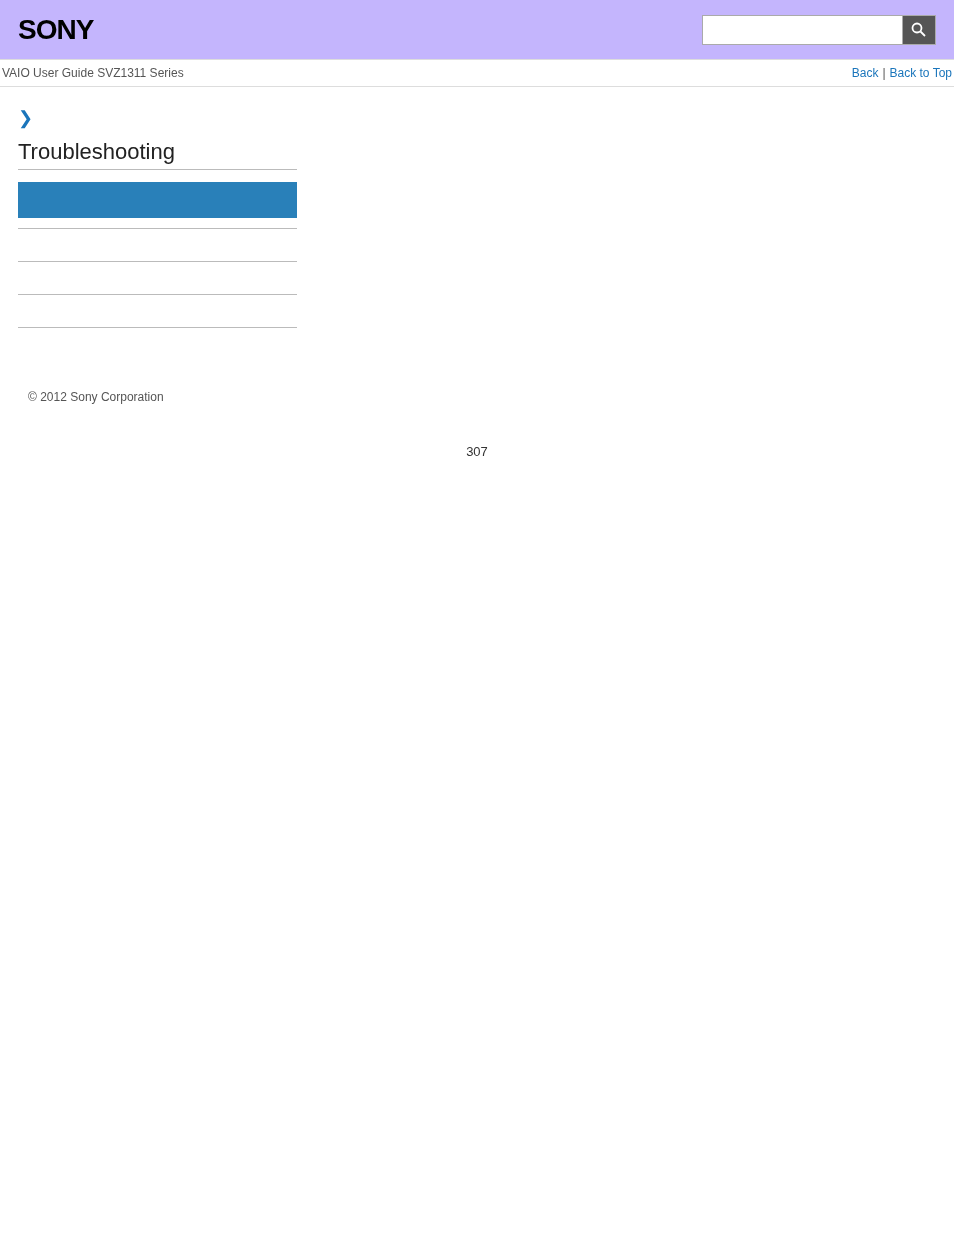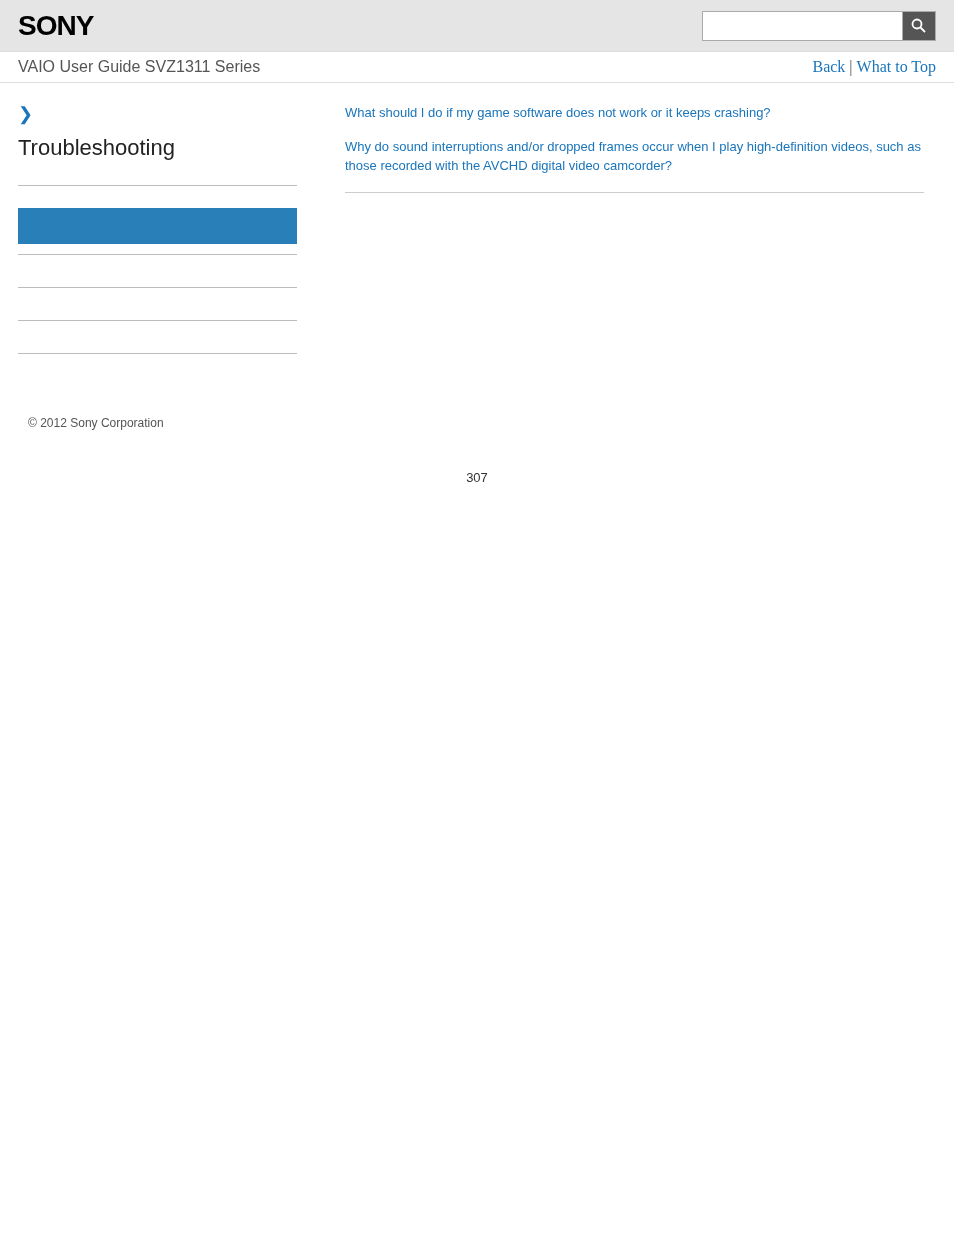--- a/index.html
+++ b/index.html
@@ -16,23 +16,23 @@
       width: 954px;
       min-height: 1235px;
     }
 
     
     .header {
       display: flex;
       align-items: center;
       justify-content: space-between;
       padding: 10px 18px;
-      background: #e5e5e5;
+      background: #c4b5fd;
       border-bottom: 1px solid #ddd;
-      height: 52px;
+      height: 60px;
     }
 
     .sony-logo {
       font-size: 28px;
       font-weight: 900;
       color: #000;
       letter-spacing: -1px;
       font-family: Arial Black, Arial, sans-serif;
     }
 
@@ -63,34 +63,33 @@
       justify-content: center;
       color: #fff;
       font-size: 16px;
     }
 
     
     .nav-bar {
       display: flex;
       align-items: flex-start;
       justify-content: space-between;
-      padding: 6px 18px;
+      padding: 6px 2px;
       border-bottom: 1px solid #ddd;
-      font-size: 16px;
+      font-size: 12px;
     }
 
     .nav-breadcrumb {
       color: #555;
     }
 
     .nav-links {
       display: flex;
       gap: 4px;
       align-items: center;
-      font-family: Liberation Serif, serif;
     }
 
     .nav-link {
       color: #1a75bb;
       text-decoration: none;
       cursor: pointer;
     }
 
     .nav-separator {
       color: #555;
@@ -115,22 +114,22 @@
       font-size: 18px;
       margin-bottom: 10px;
       cursor: pointer;
       display: inline-block;
     }
 
     .sidebar-title {
       font-size: 22px;
       font-weight: normal;
       color: #222;
-      margin-bottom: 22px;
-      padding-bottom: 24px;
+      margin-bottom: 12px;
+      padding-bottom: 4px;
       border-bottom: 1px solid #bbb;
     }
 
     .sidebar-active-item {
       background: #2980b9;
       height: 36px;
       width: 100%;
       margin-bottom: 8px;
       cursor: pointer;
     }
@@ -200,21 +199,21 @@
       </svg>
     </button>
   </div>
 </div>
 
 <div class="nav-bar">
   <span class="nav-breadcrumb">VAIO User Guide SVZ1311 Series</span>
   <div class="nav-links">
     <a class="nav-link">Back</a>
     <span class="nav-separator">|</span>
-    <a class="nav-link">What to Top</a>
+    <a class="nav-link">Back to Top</a>
   </div>
 </div>
 
 <div class="main-content">
 
   <div class="sidebar">
     <div>
       <span class="expand-arrow">❯</span>
     </div>
     <div class="sidebar-title">Troubleshooting</div>
@@ -227,27 +226,20 @@
     <hr class="sidebar-divider">
     <a class="sidebar-link"></a>
 
     <hr class="sidebar-divider">
     <a class="sidebar-link"></a>
 
     <hr class="sidebar-divider">
     <a class="sidebar-link"></a>
   </div>
 
-  <div class="content-area">
-    <a class="content-link">What should I do if my game software does not work or it keeps crashing?</a>
-
-    <a class="content-link">Why do sound interruptions and/or dropped frames occur when I play high-definition videos, such as those recorded with the AVCHD digital video camcorder?</a>
-
-    <hr class="content-divider">
-  </div>
 
 </div>
 
 <div class="page-footer">
   <span>© 2012 Sony Corporation</span>
 </div>
 
 <div class="page-number">307</div>
 
 </body></html>

